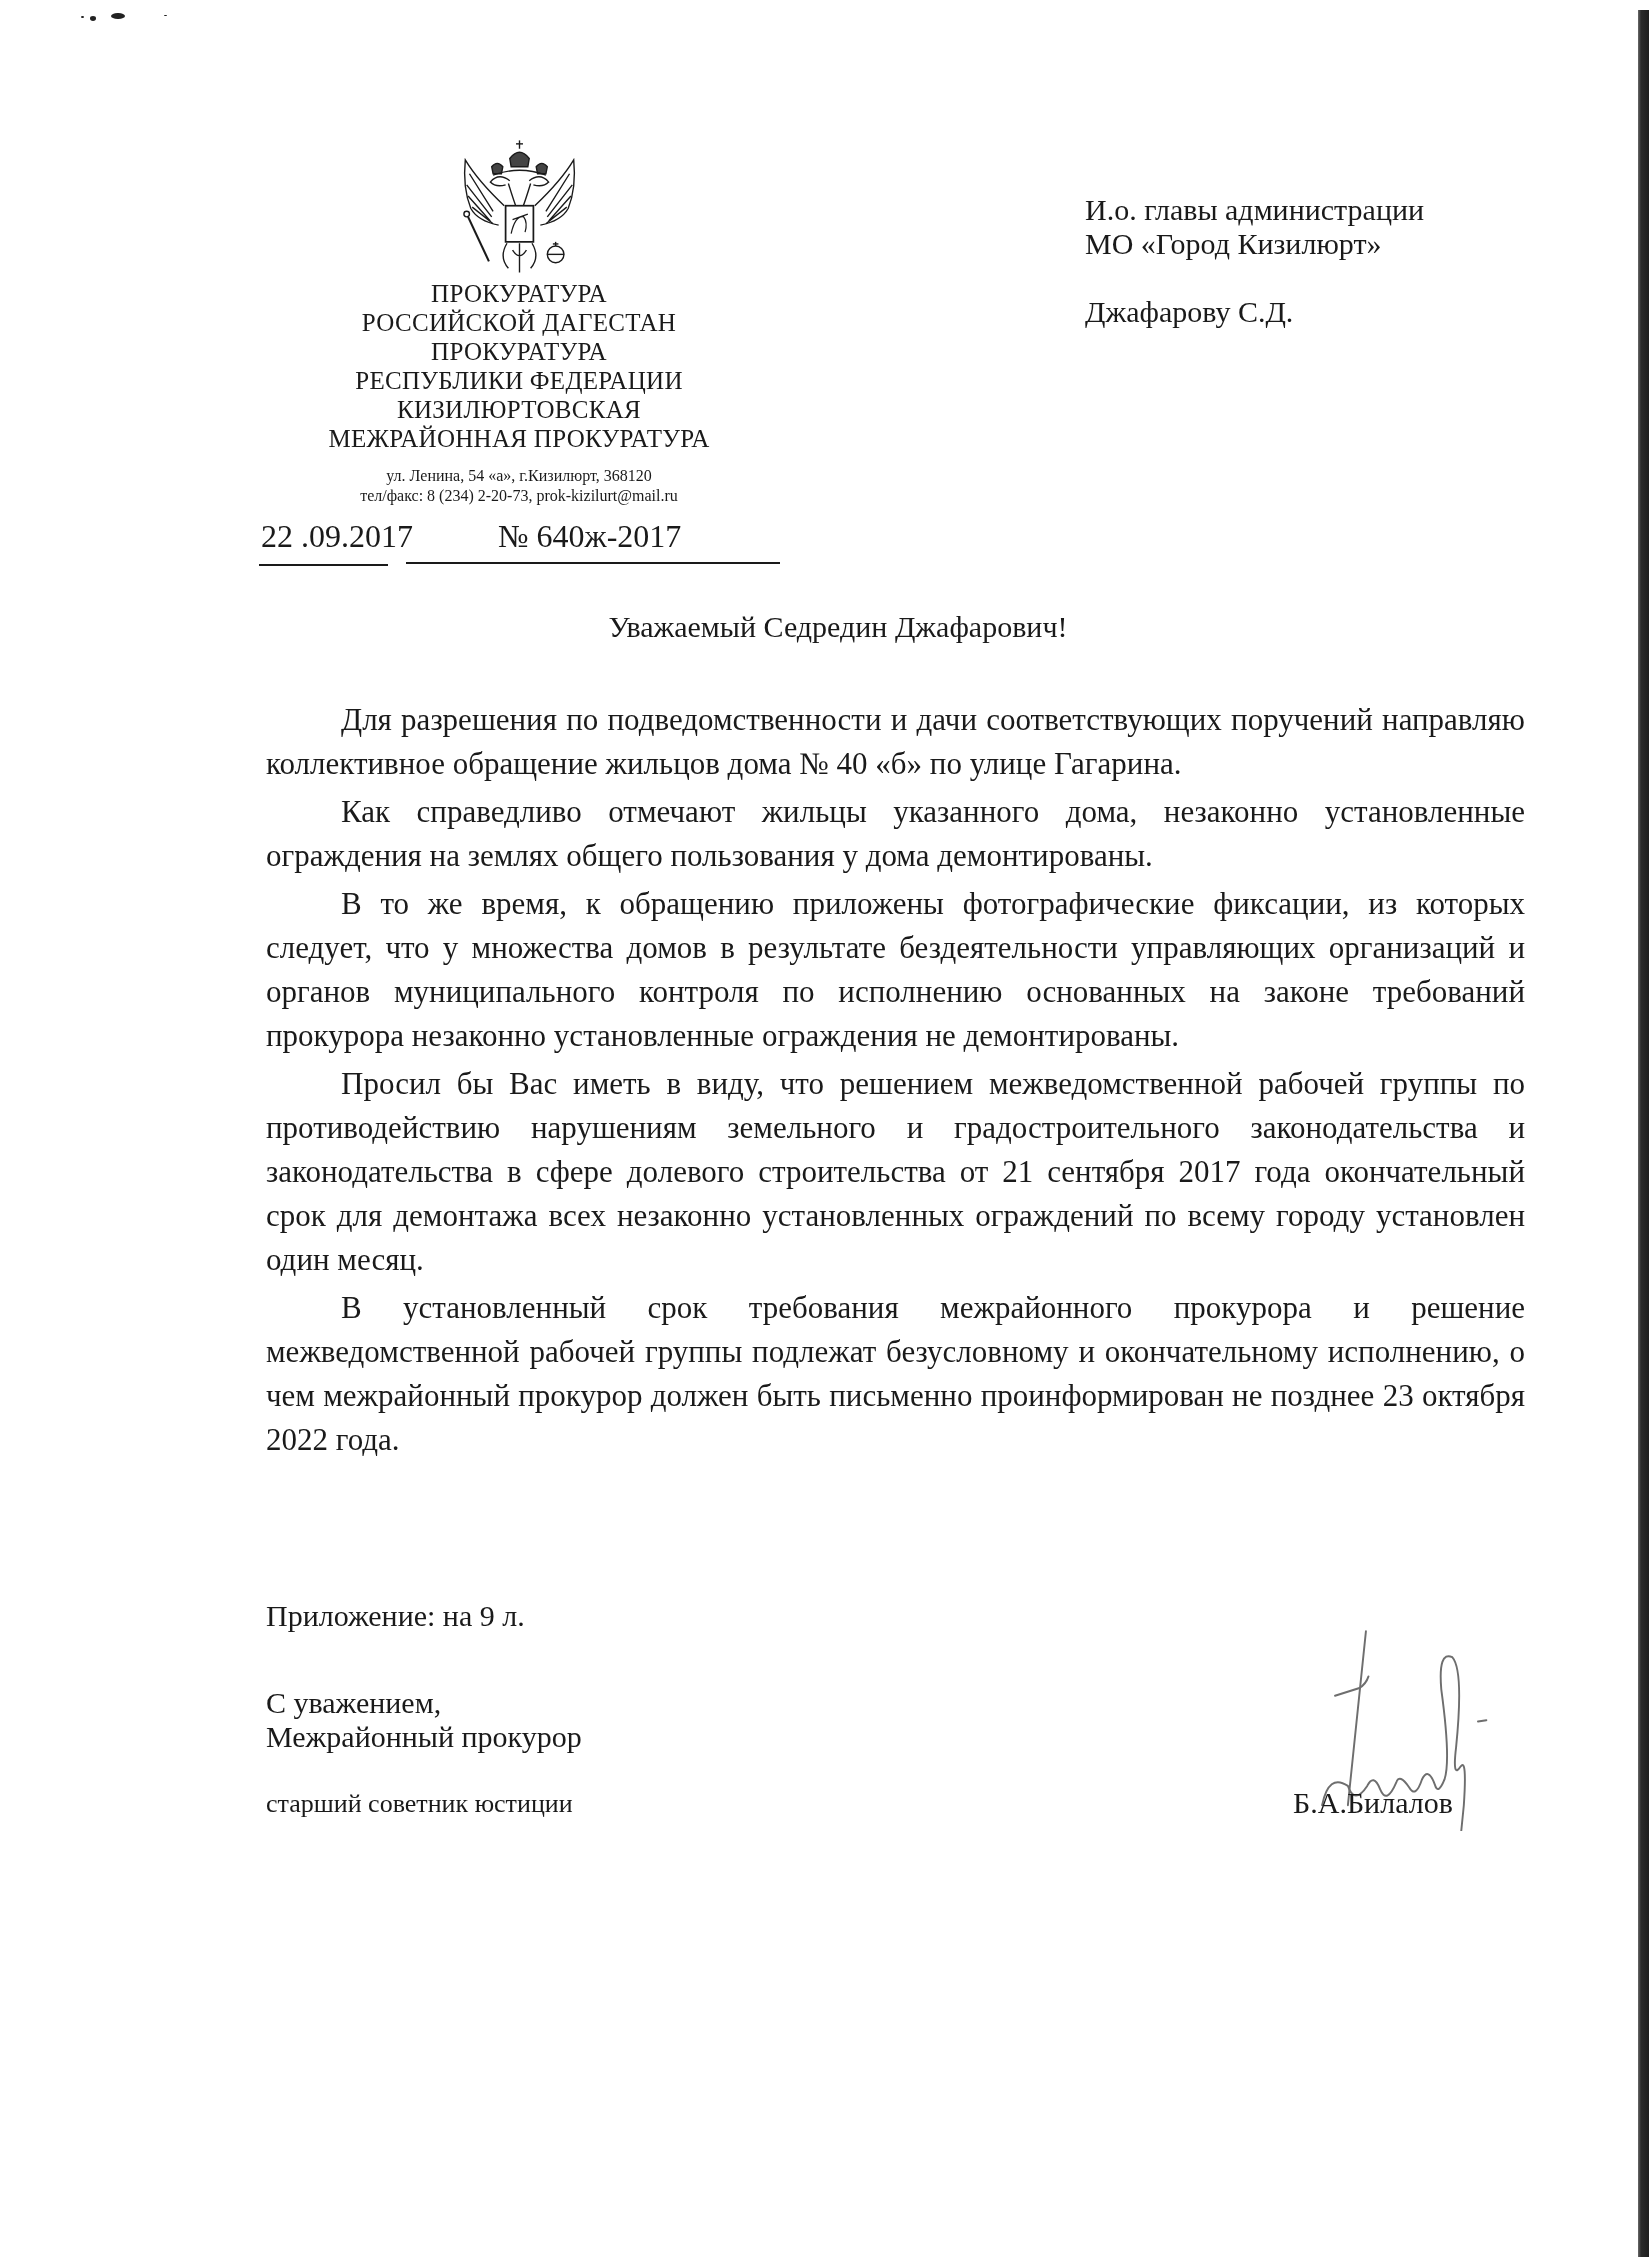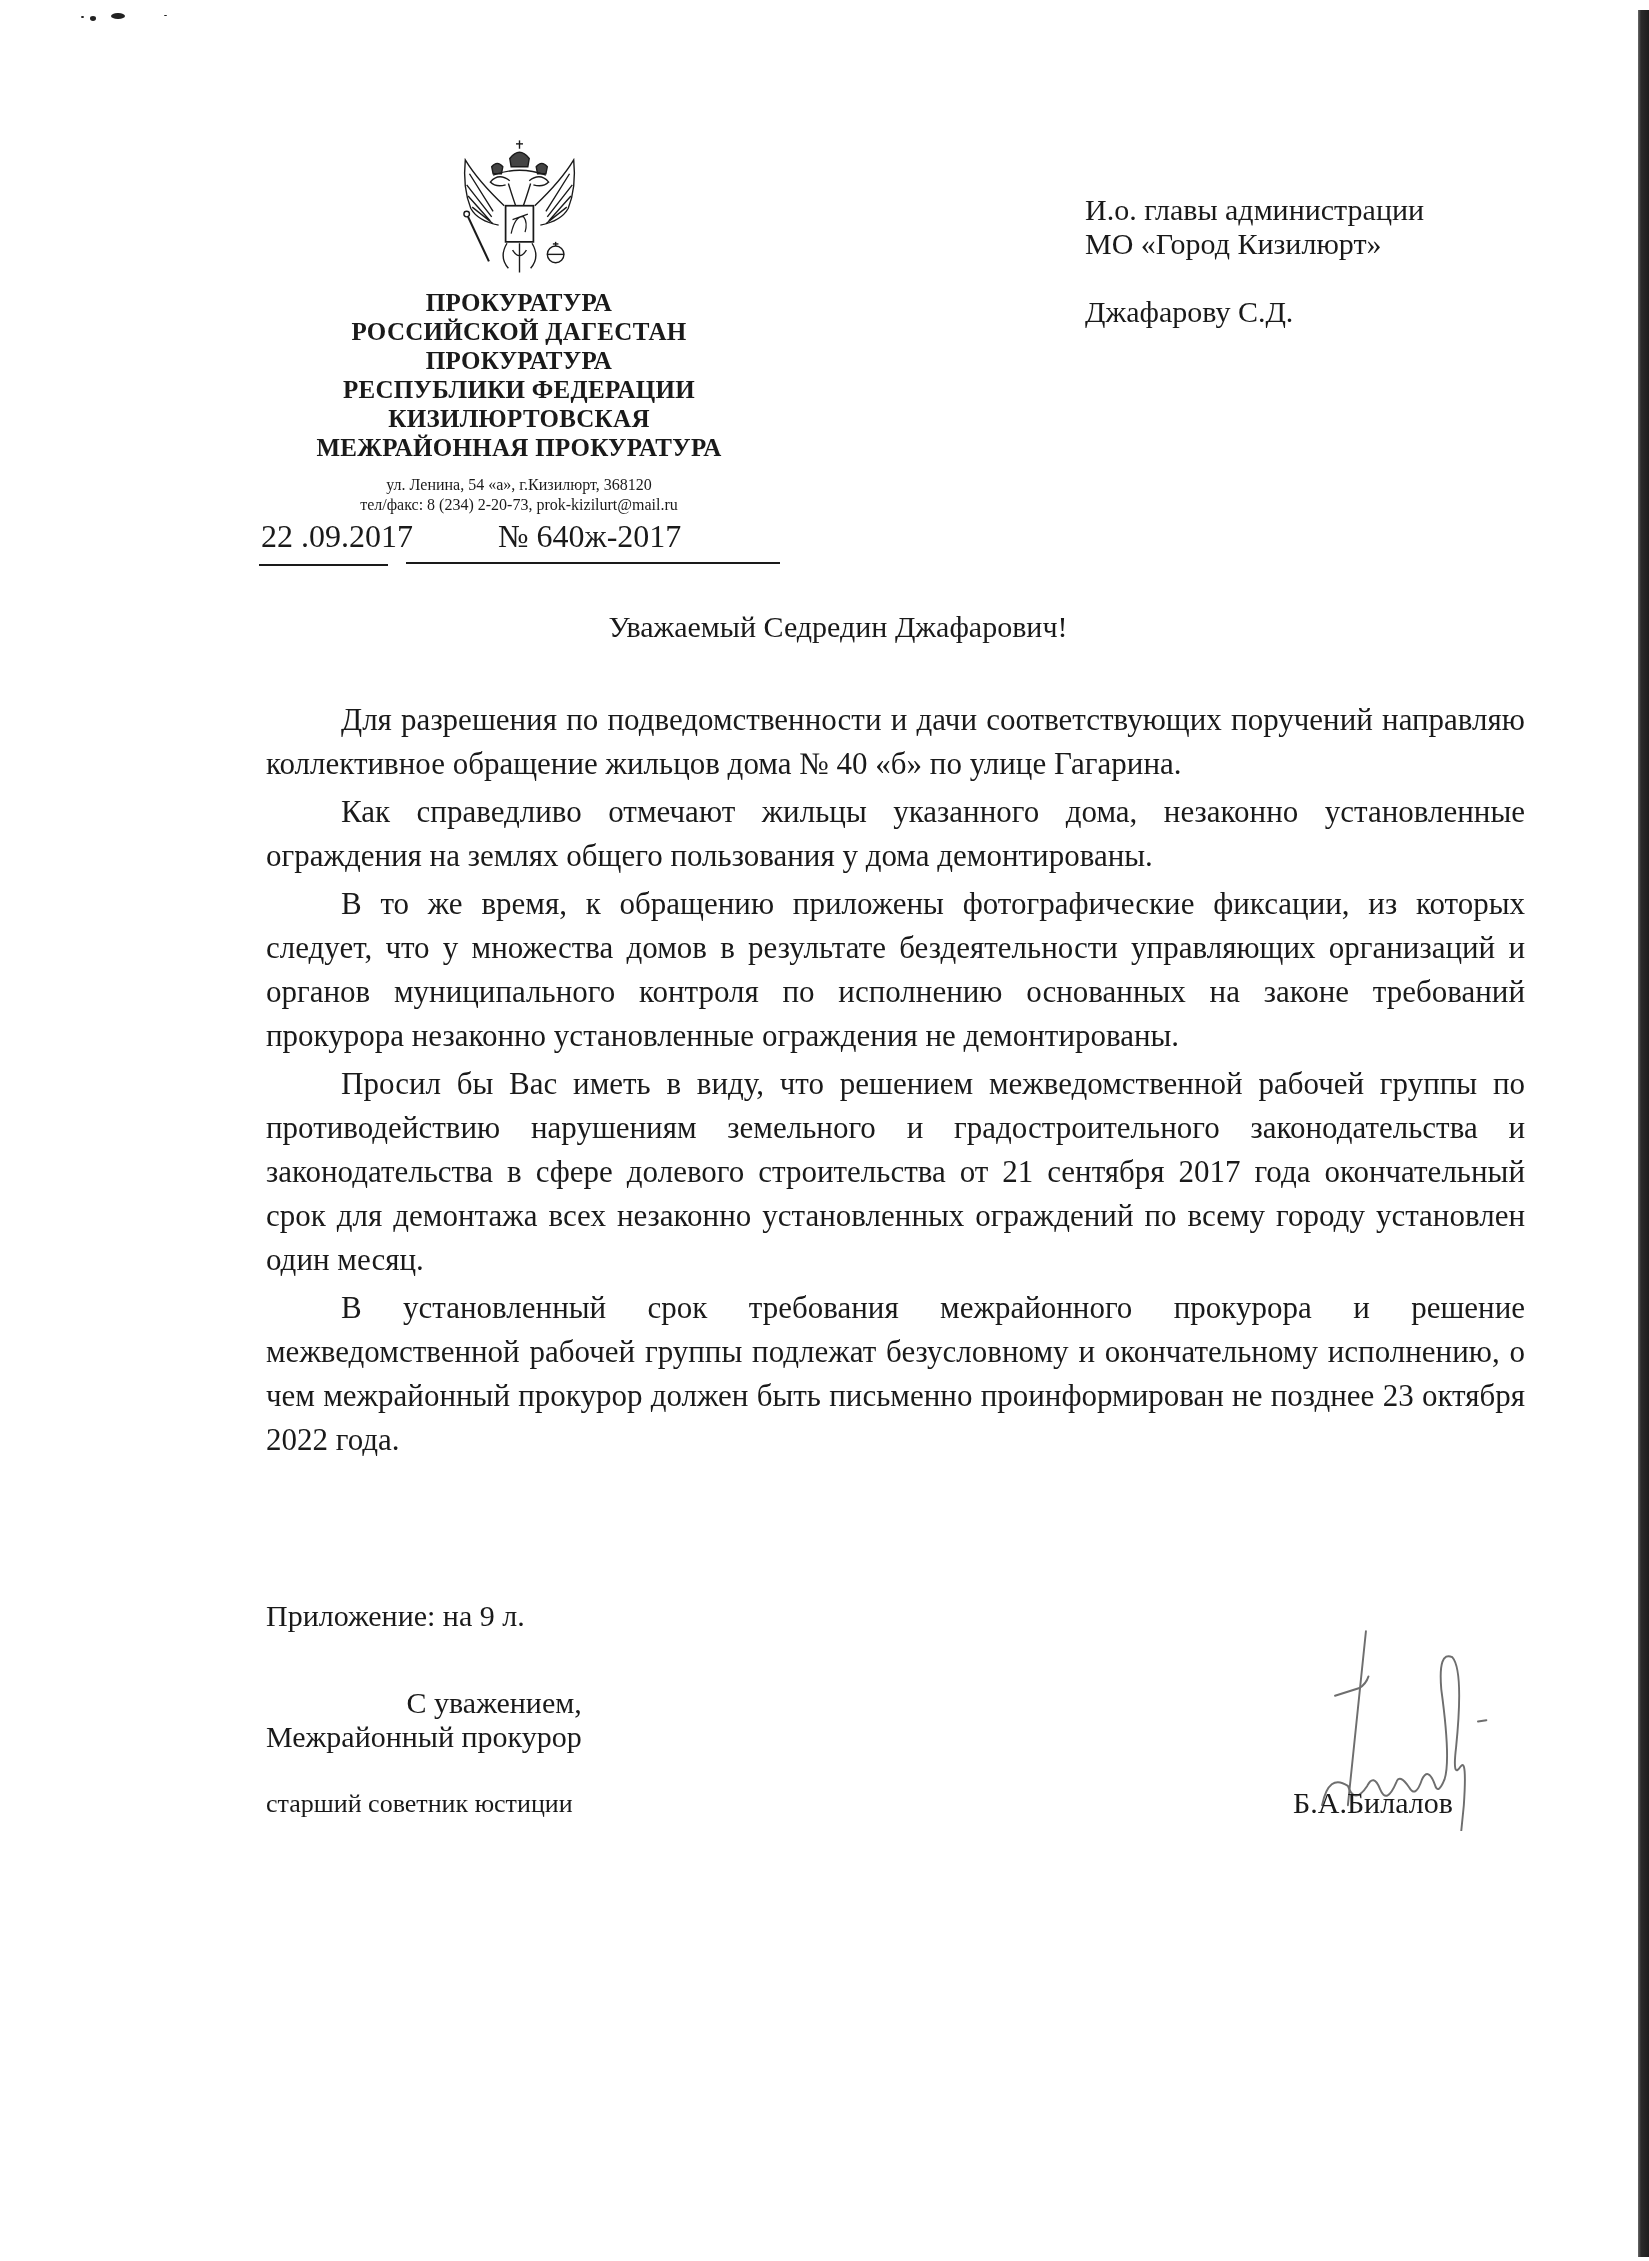--- a/index.html
+++ b/index.html
@@ -17,22 +17,22 @@
   }
   .speck { position: absolute; background: #222; border-radius: 50%; }
 
   
   .letterhead {
     position: absolute; left: 245px; top: 139px; width: 548px;
     text-align: center;
   }
   .emblem { width: 139px; height: 139px; margin: 0 auto; display: block; }
   .org-lines {
-    margin-top: 10px;
-    font-weight: bold; font-size: 25px; line-height: 29px;
+    margin-top: 1px;
+    font-weight: normal; font-size: 25px; line-height: 29px;
     letter-spacing: 0.3px;
   }
   .org-line { display: block; }
   .address {
     margin-top: 13px;
     font-size: 16px; line-height: 20px;
   }
   .address span { display: block; }
 
   .regline {
@@ -72,21 +72,21 @@
   .body-text p { margin: 0 0 3.9px 0; text-indent: 75px; }
 
   .attachment {
     position: absolute; left: 266px; top: 1598px;
     font-size: 30px; line-height: 36px;
   }
   .closing {
     position: absolute; left: 266px; top: 1686px;
     font-size: 30px; line-height: 34px;
   }
-  .closing span { display: block; text-align: right; }
+  .closing span { display: block; }
   .rank {
     position: absolute; left: 266px; top: 1786px;
     font-size: 26px; line-height: 36px;
   }
   .signer {
     position: absolute; left: 1293px; top: 1785px;
     font-size: 30px; line-height: 36px; text-align: center;
   }
   .signature {
     position: absolute; left: 1309px; top: 1612px; width: 271px; height: 219px;

